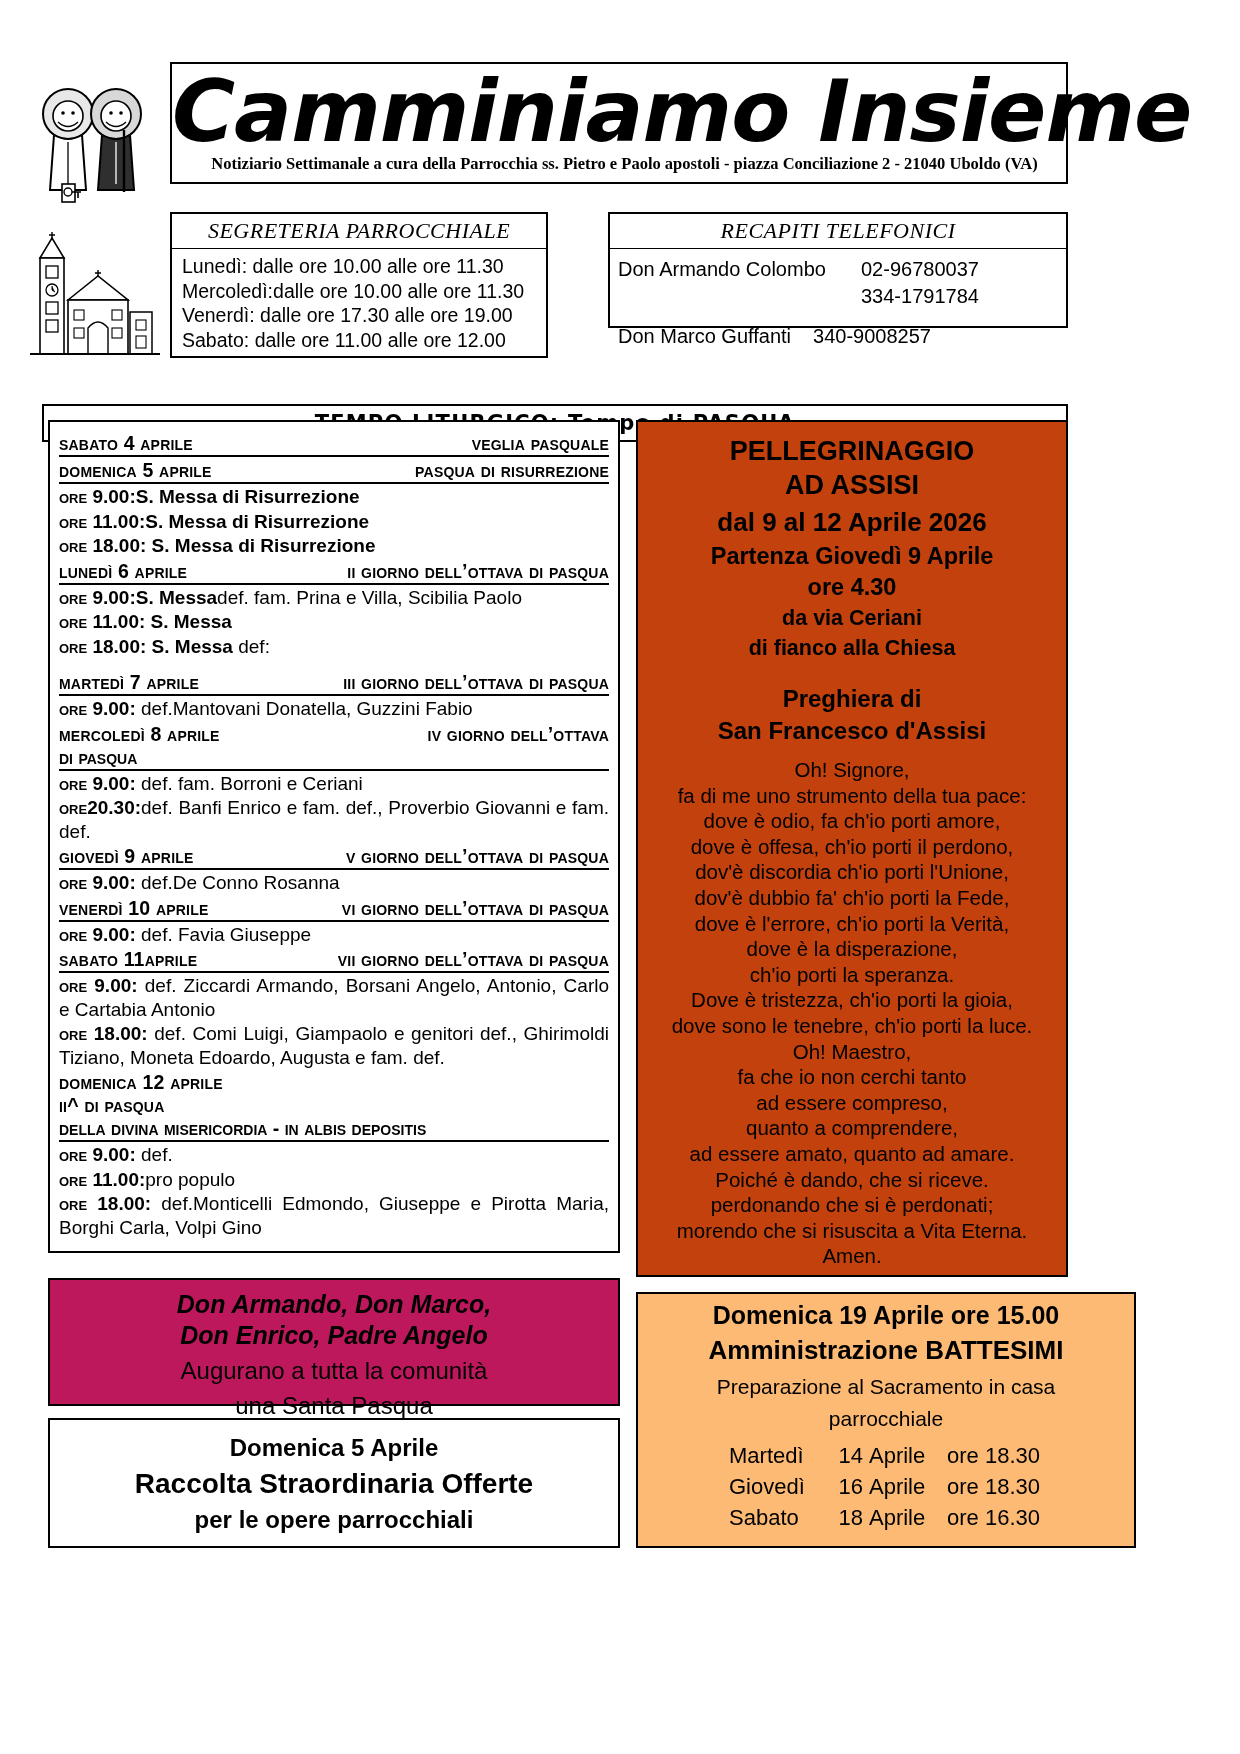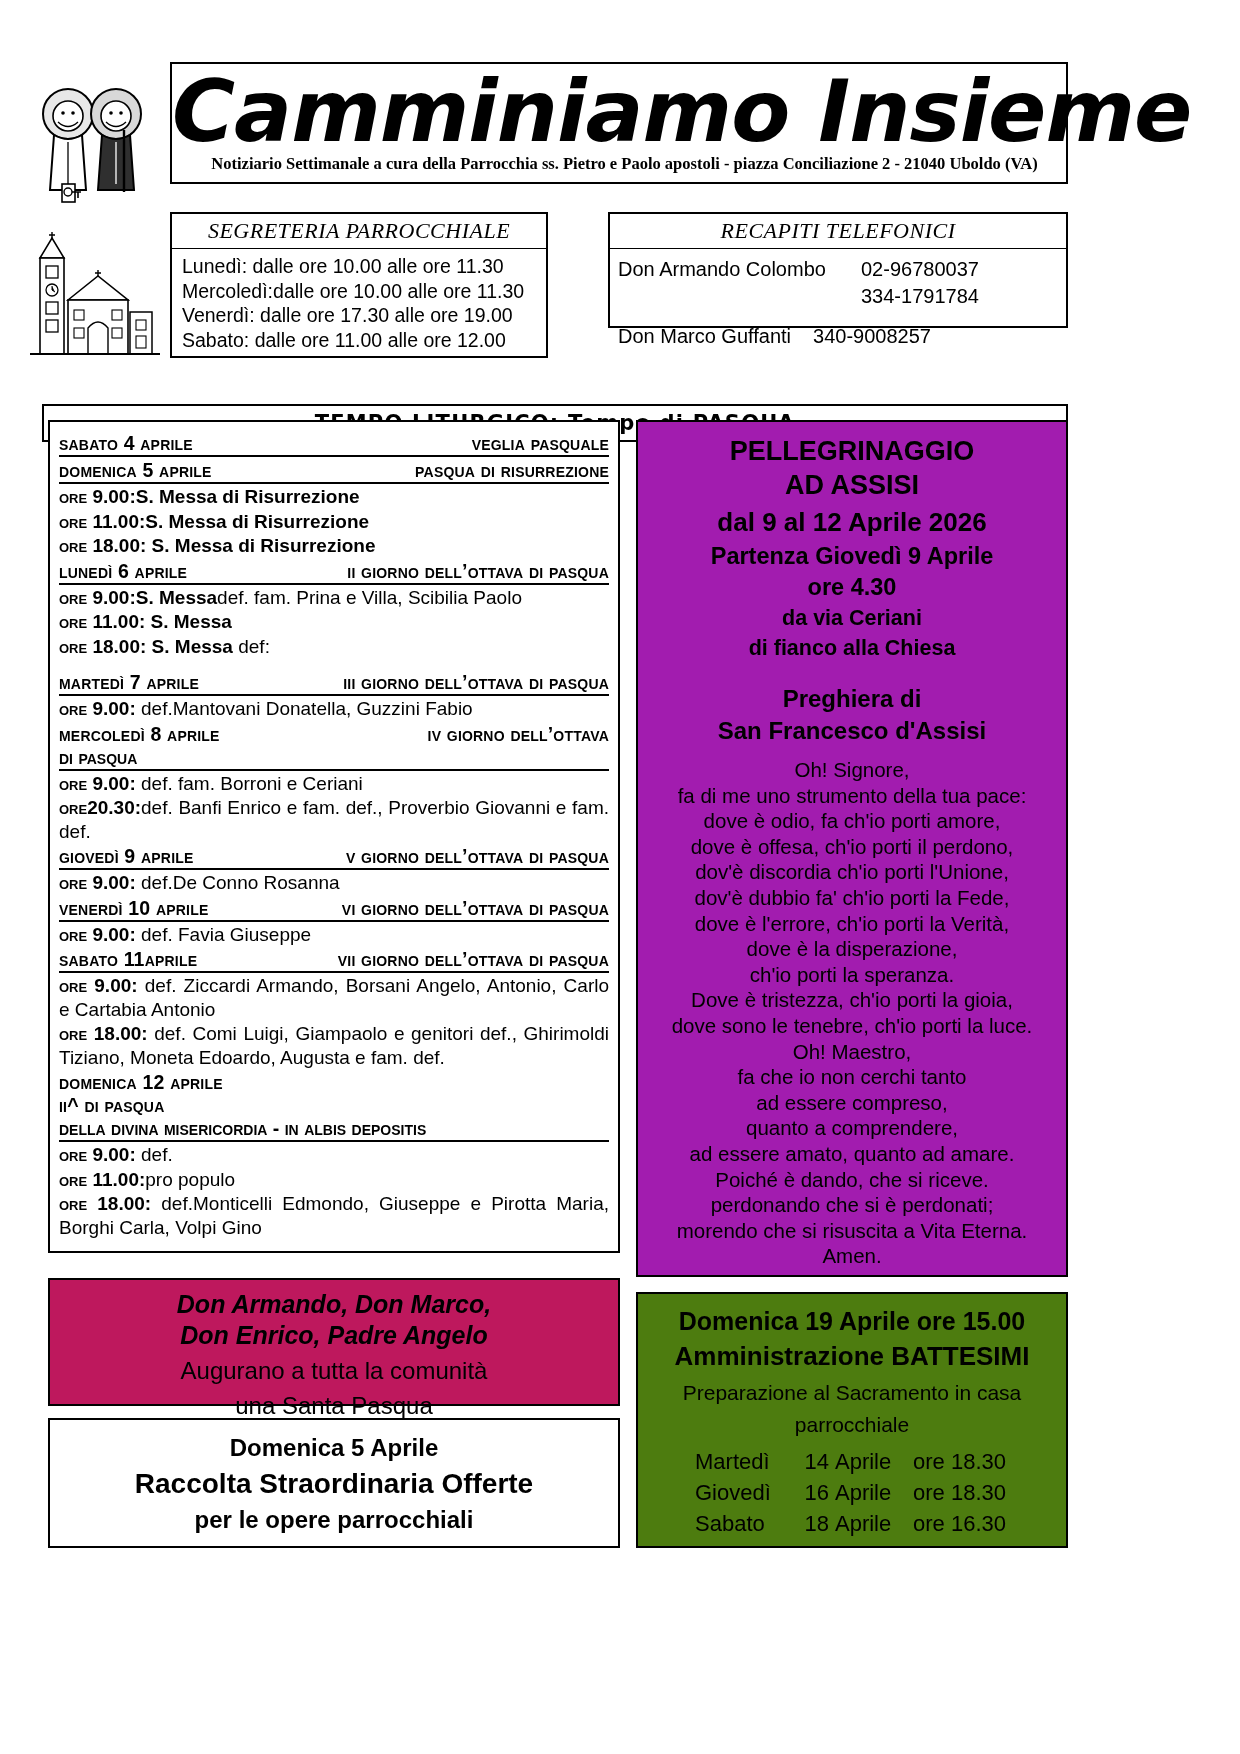--- a/index.html
+++ b/index.html
@@ -97,21 +97,21 @@
     margin-top:1px;
     text-align:justify;
   }
   .mass .ore{font-weight:bold;font-variant:small-caps;text-transform:lowercase;}
   .mass .names{font-weight:normal;}
   .mass.b .names{font-weight:bold;}
   .spacer{height:11px;}
 
   
   .pilg{position:absolute;left:636px;top:420px;width:432px;height:857px;
-    border:2px solid #000;box-sizing:border-box;background:#a21caf;
+    border:2px solid #000;box-sizing:border-box;background:#c2410c;
     padding:12px 10px 0 10px;text-align:center;}
   .pilg-t1{font-weight:bold;font-size:27px;line-height:34px;}
   .pilg-t2{font-weight:bold;font-size:27px;line-height:35px;}
   .pilg-t3{font-weight:bold;font-size:26px;line-height:38px;}
   .pilg-t4{font-weight:bold;font-size:23.5px;line-height:31px;}
   .pilg-t5{font-weight:bold;font-size:23.5px;line-height:31px;}
   .pilg-t6{font-weight:bold;font-size:21.5px;line-height:30px;}
   .pilg-gap{height:20px;}
   .pray-h{font-weight:bold;font-size:24px;line-height:32px;}
   .pray-gap{height:10px;}
@@ -126,23 +126,23 @@
 
   
   .racc{position:absolute;left:48px;top:1418px;width:572px;height:130px;
     border:2px solid #000;box-sizing:border-box;background:#fff;
     text-align:center;padding-top:10px;}
   .racc1{font-weight:bold;font-size:24px;line-height:35px;}
   .racc2{font-weight:bold;font-size:28px;line-height:38px;}
   .racc3{font-weight:bold;font-size:24px;line-height:34px;}
 
   
-  .batt{position:absolute;left:636px;top:1292px;width:432px;height:256px;
-    border:2px solid #000;box-sizing:border-box;background:#4d7c0f;
-    text-align:center;padding-top:10px;}
+  .batt{position:absolute;left:636px;top:1292px;width:500px;height:256px;
+    border:2px solid #000;box-sizing:border-box;background:#fdba74;
+    text-align:center;padding-top:4px;}
   .batt1{font-weight:bold;font-size:25px;line-height:34px;}
   .batt2{font-weight:bold;font-size:26px;line-height:36px;}
   .batt3{font-size:21px;line-height:27px;margin-top:5px;}
   .batt-rows{margin-top:8px;font-size:22px;line-height:31px;}
   .batt-row{display:flex;justify-content:center;white-space:nowrap;}
   .br-d{width:96px;text-align:left;}
   .br-n{width:38px;text-align:right;padding-right:6px;}
   .br-m{width:78px;text-align:left;}
   .br-o{width:96px;text-align:left;}
 </style>

